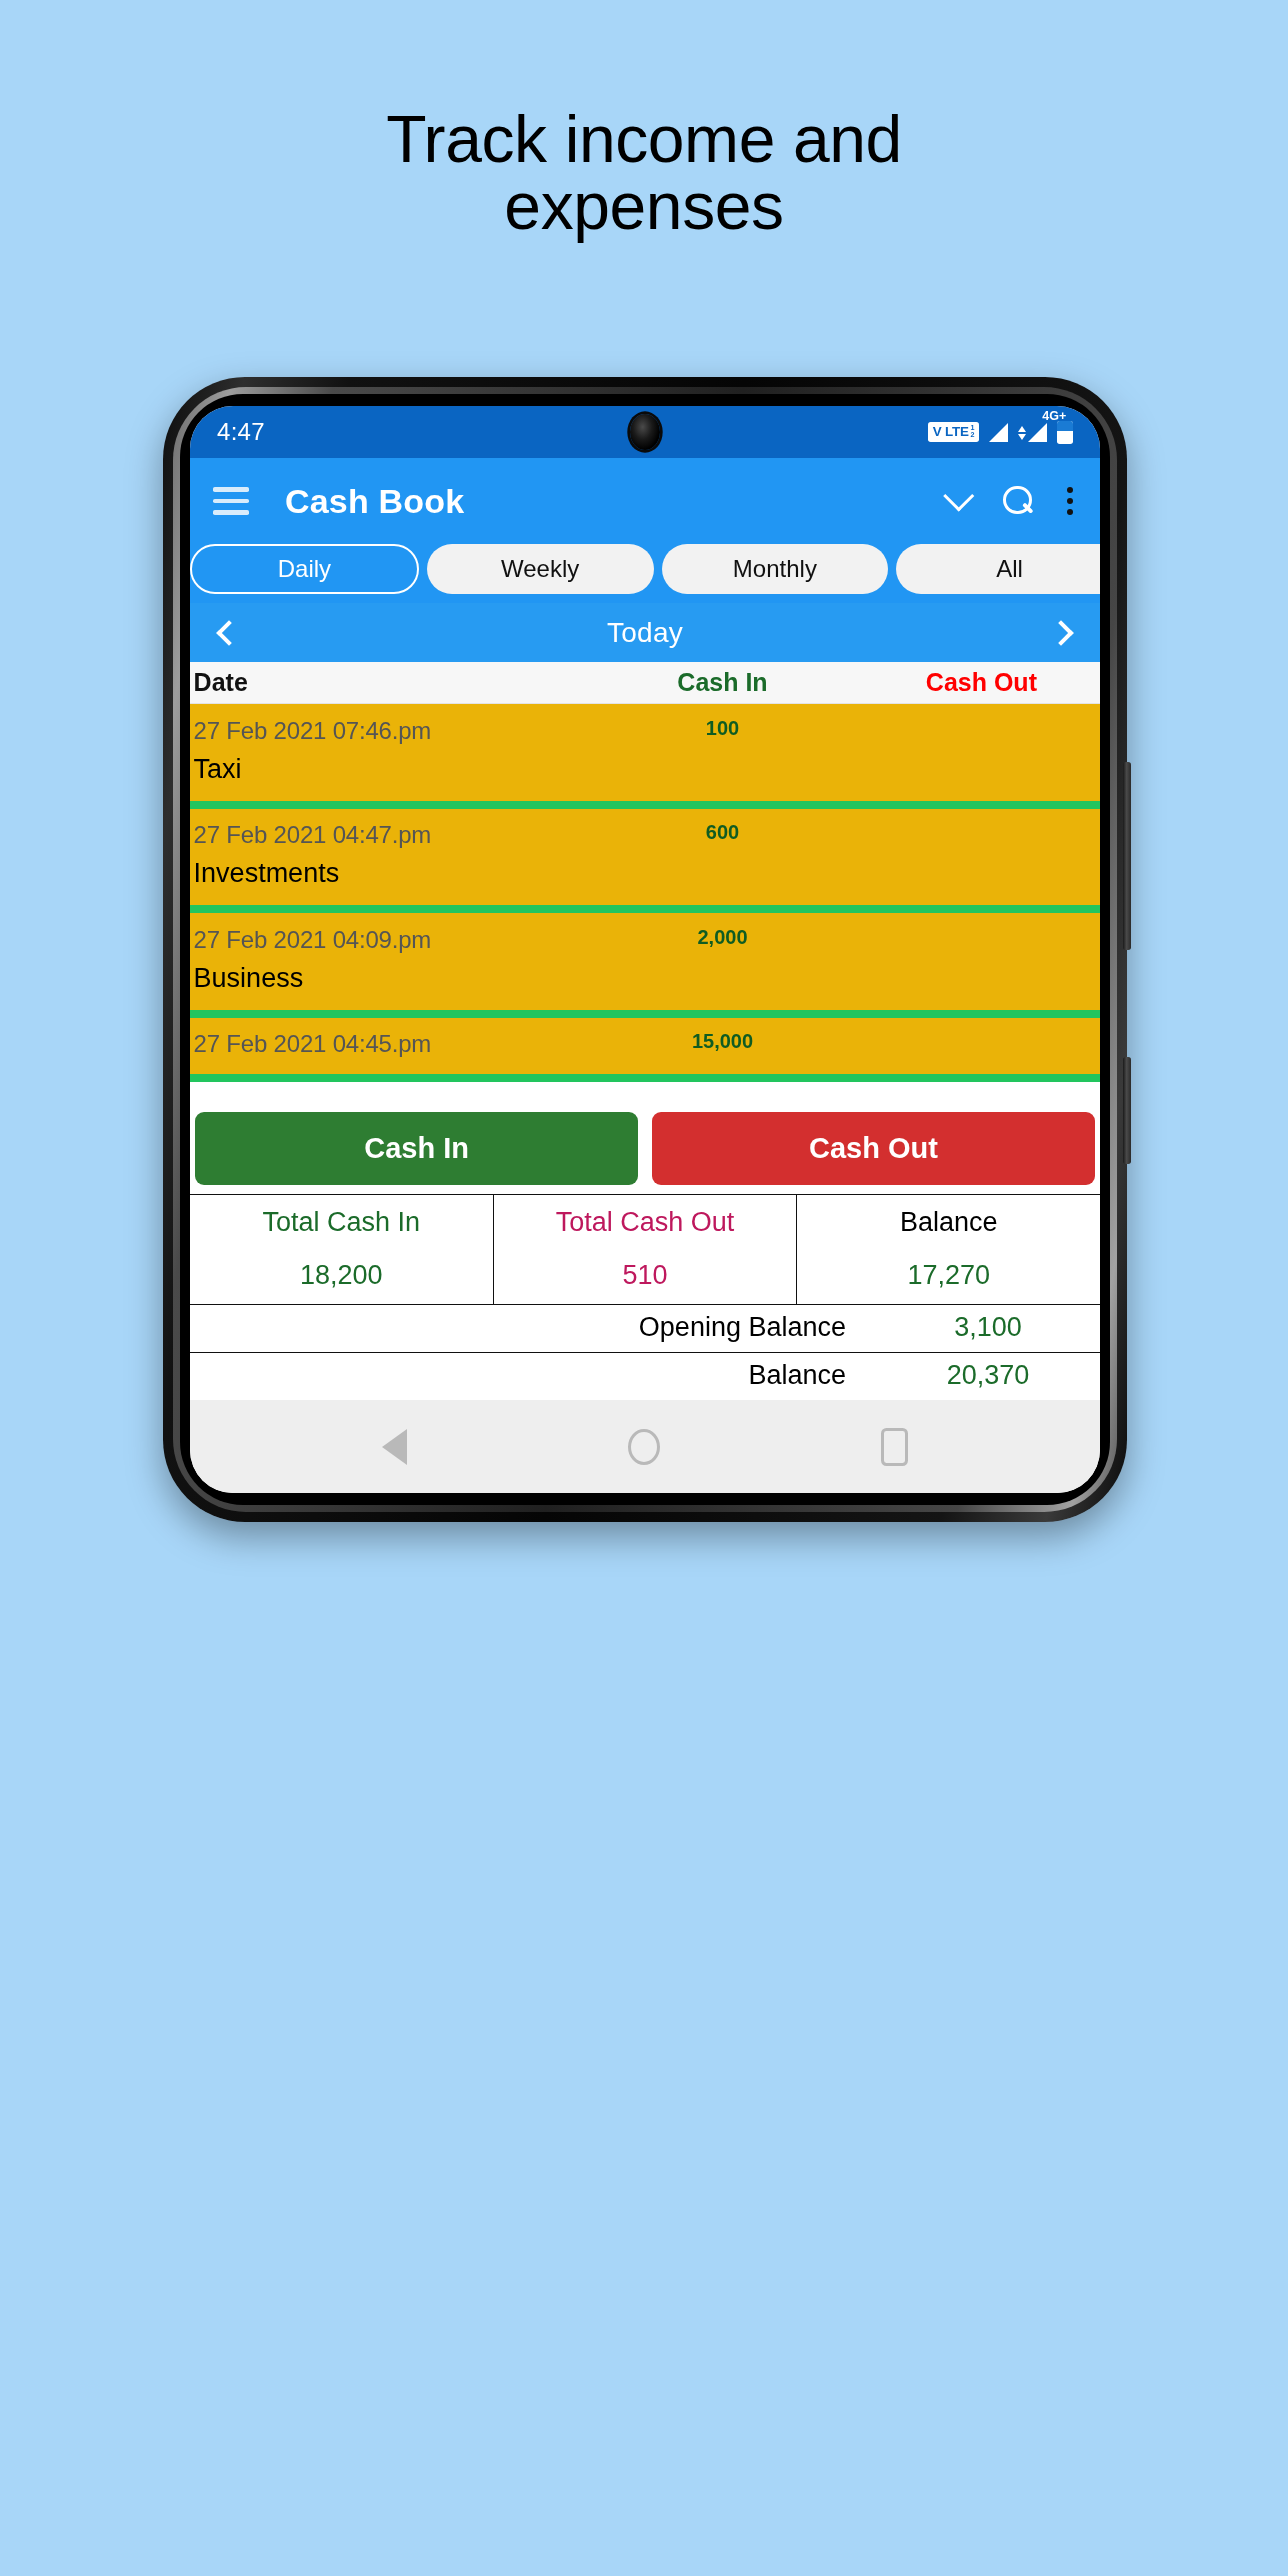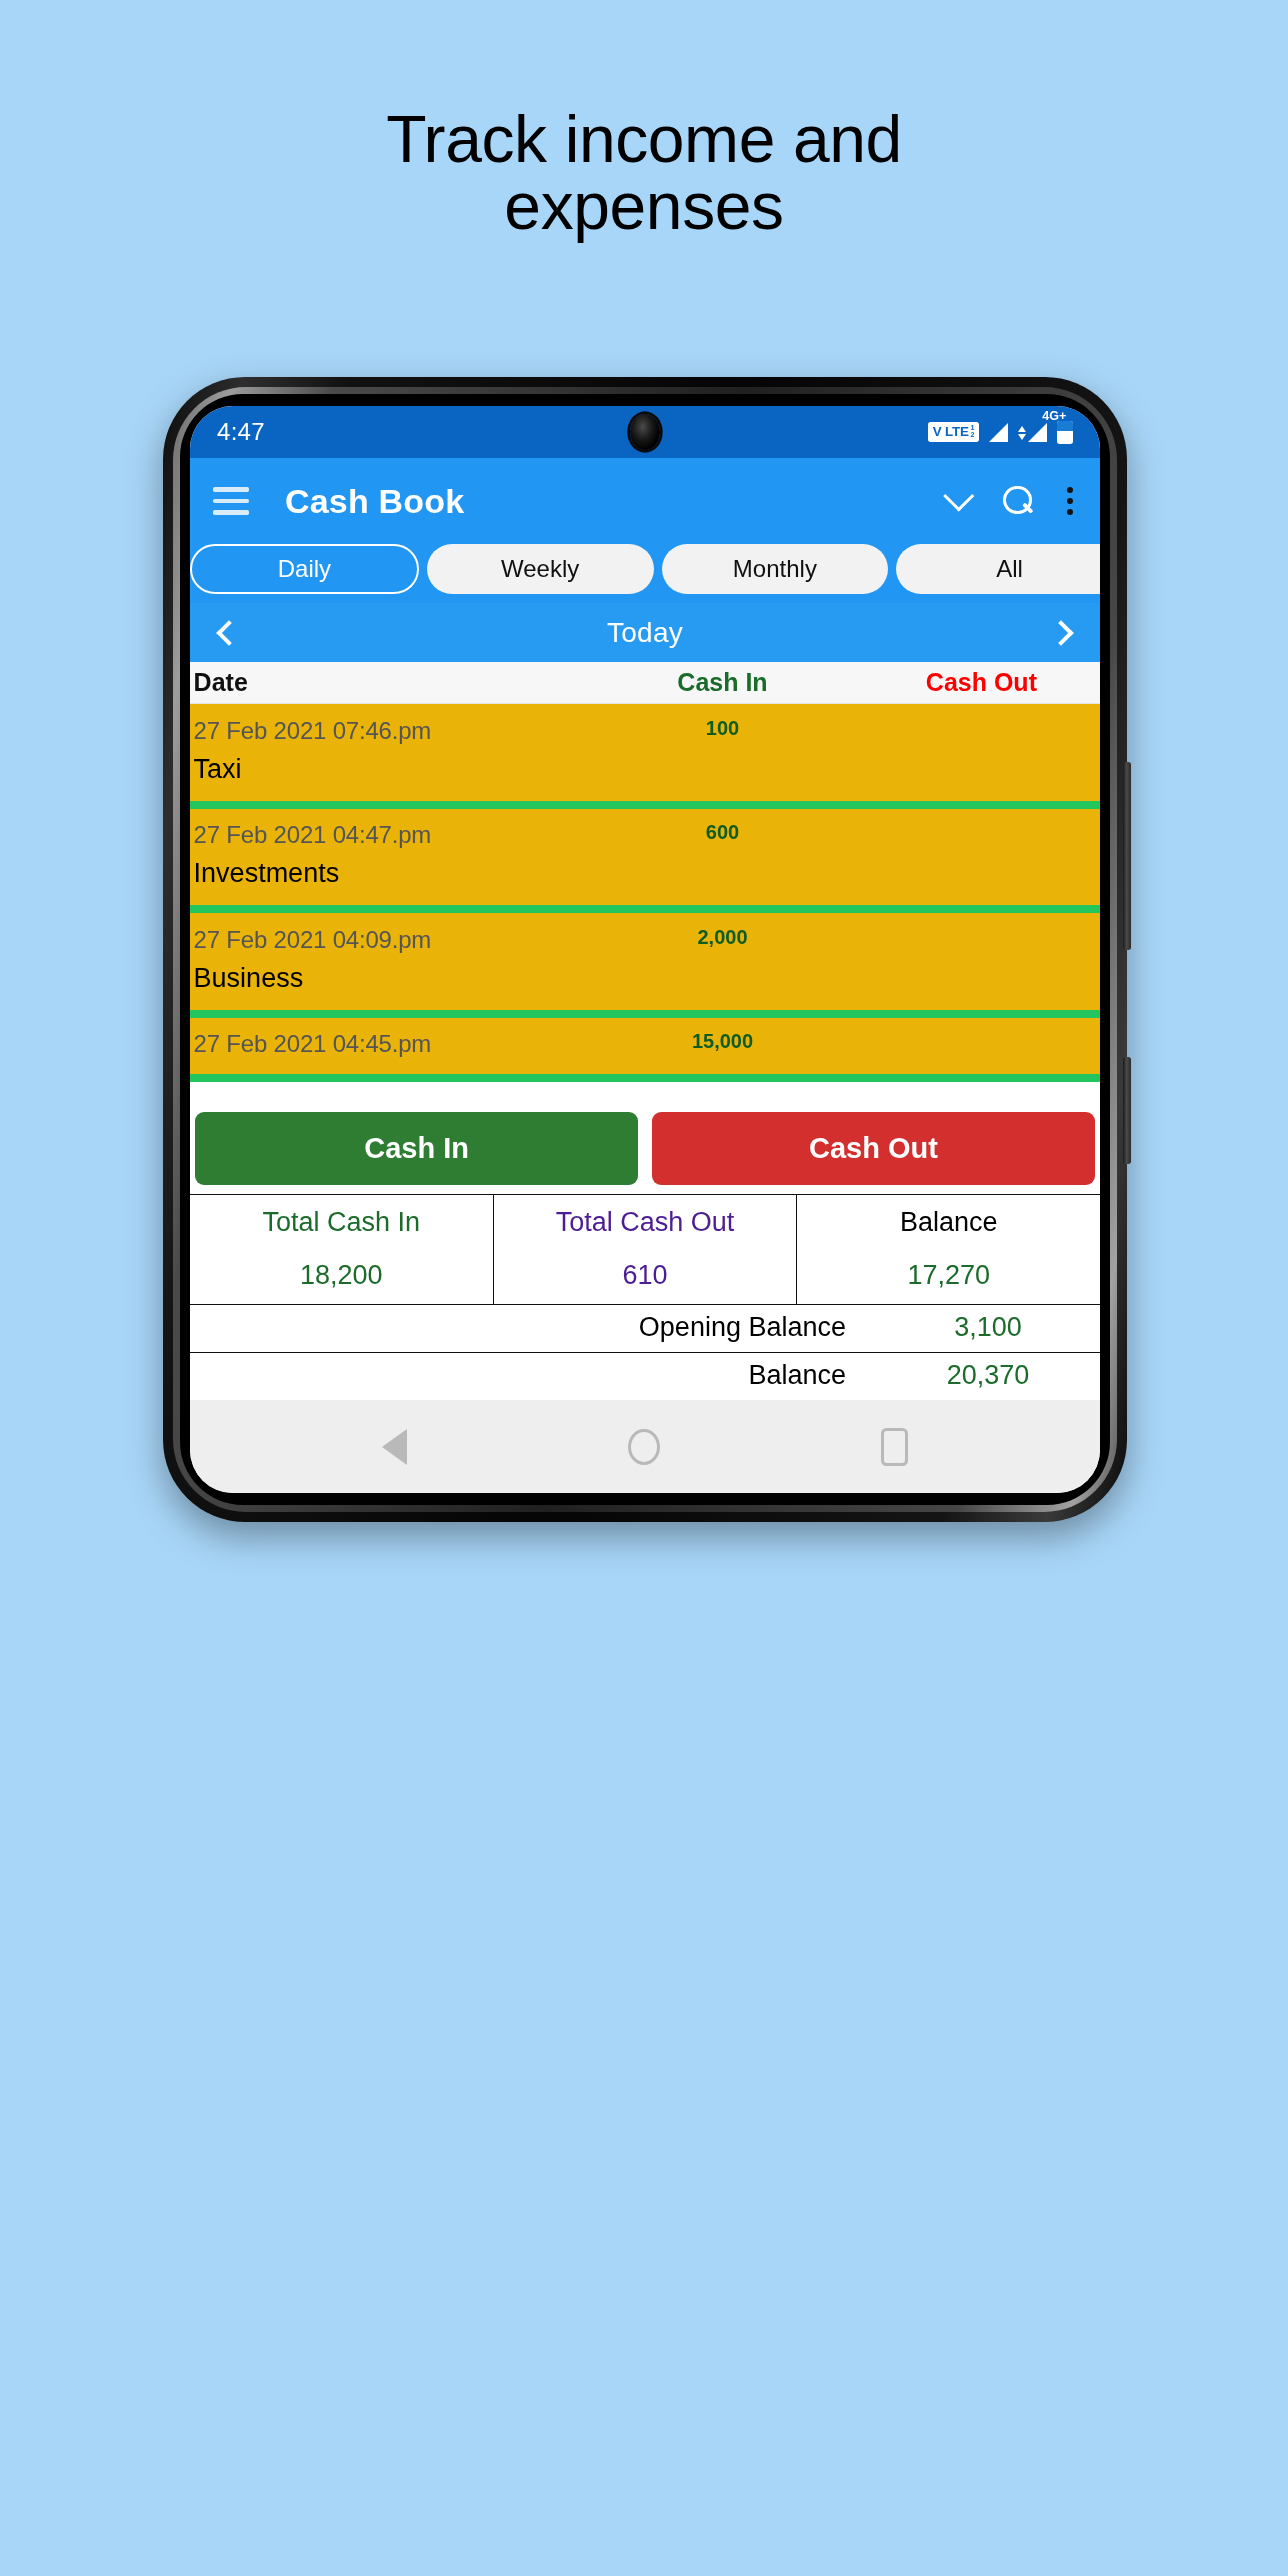--- a/index.html
+++ b/index.html
@@ -343,21 +343,21 @@
   .tot-cell {
     flex:1 1 0;
     padding:9px 0 10.7px;
     text-align:center;
     border-right:1.8px solid #111;
   }
   .tot-cell:last-child { border-right:none; }
   .tot-label { font-size:27px; line-height:1.35; }
   .tot-value { font-size:27px; line-height:1.35;margin-top:16px; }
   .g { color:#1b6b2a; }
-  .r { color:#4c1d95; }
+  .r { color:#be185d; }
   .k { color:#000; }
 
   .sum-row {
     display:flex;
     align-items:center;
     border-bottom:1.8px solid #111;
     padding:7.2px 0 9px;
   }
   .sum-row:last-child { border-bottom:none; }
   .sum-label {
@@ -533,21 +533,21 @@
     </div>
 
     <div class="totals">
       <div class="totals-row">
         <div class="tot-cell">
           <div class="tot-label g">Total Cash In</div>
           <div class="tot-value g">18,200</div>
         </div>
         <div class="tot-cell">
           <div class="tot-label r">Total Cash Out</div>
-          <div class="tot-value r">610</div>
+          <div class="tot-value r">510</div>
         </div>
         <div class="tot-cell">
           <div class="tot-label k">Balance</div>
           <div class="tot-value g">17,270</div>
         </div>
       </div>
       <div class="sum-row">
         <div class="sum-label">Opening Balance</div>
         <div class="sum-value">3,100</div>
       </div>

